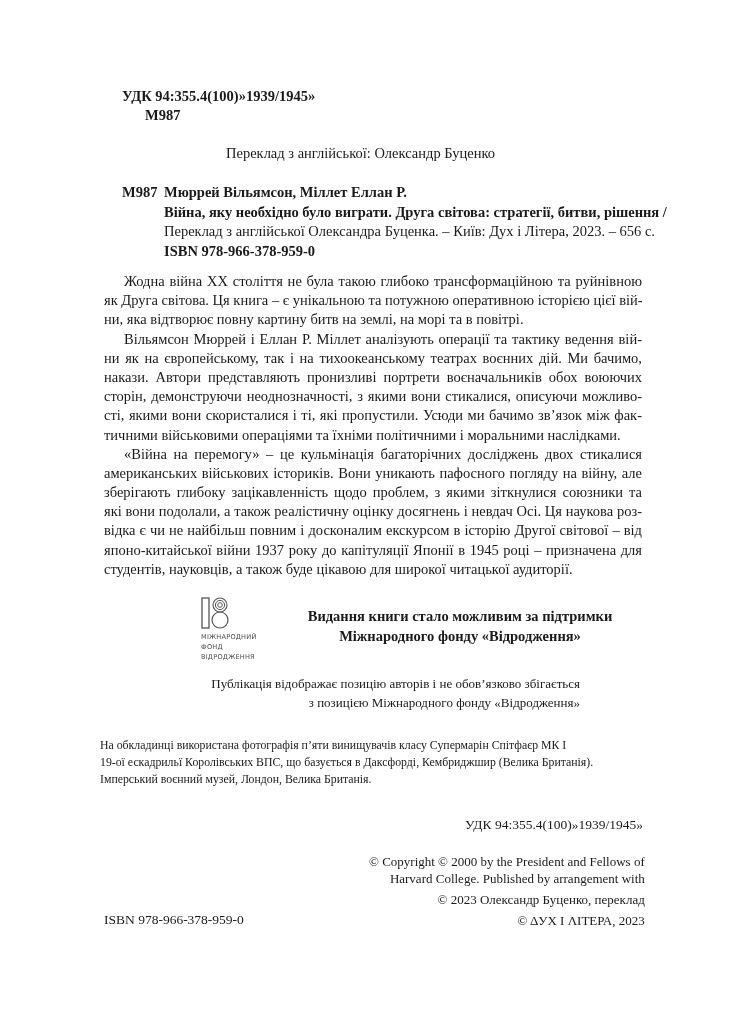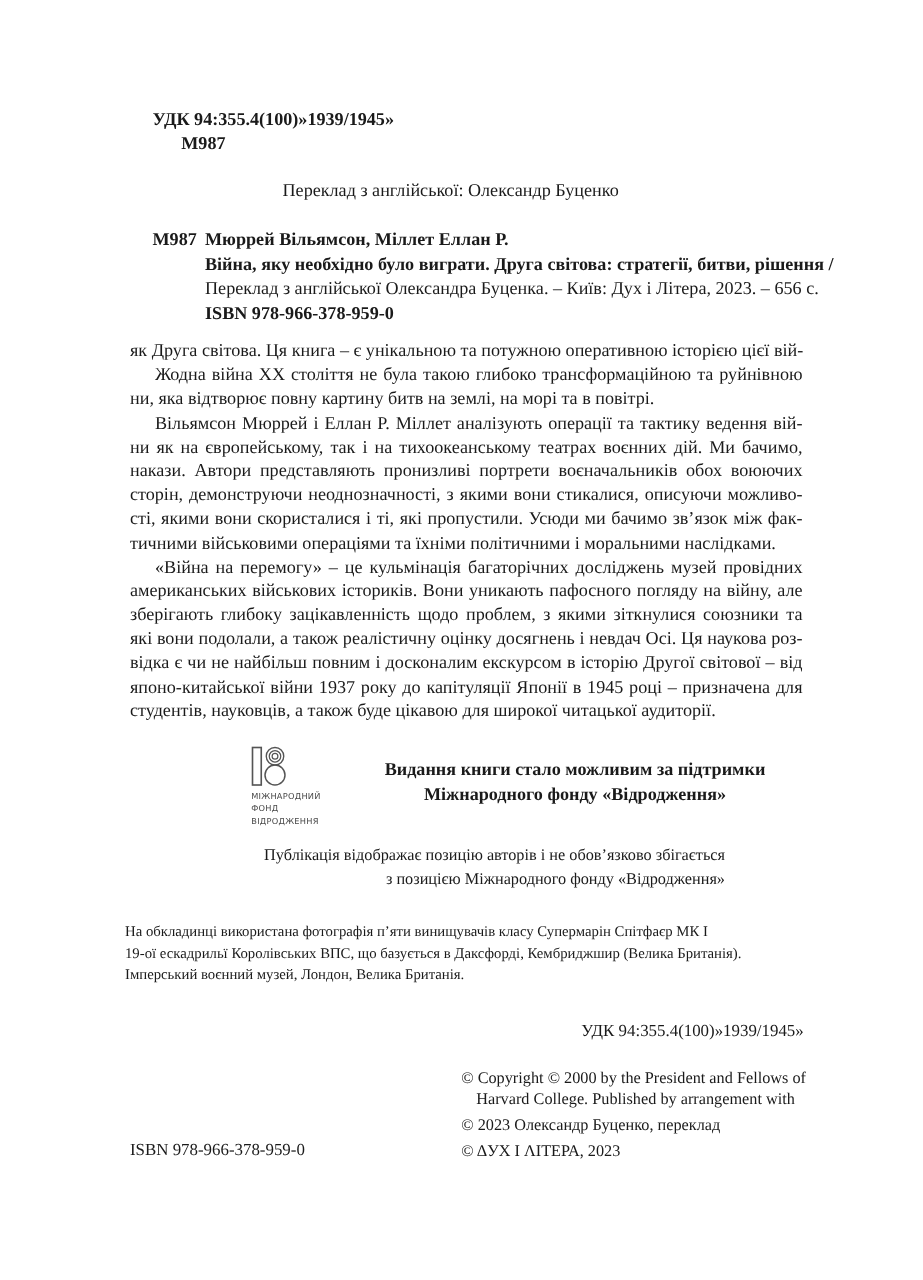--- a/index.html
+++ b/index.html
@@ -21,21 +21,21 @@
   .annotation .line.indent { padding-left: 20px; }
   .logo { left: 200px; top: 596px; width: 70px; height: 70px; }
   .logo-text { left: 201px; top: 632px; font-family: "DejaVu Sans", "Liberation Sans", sans-serif;
                font-size: 6.6px; line-height: 10px; color: #4a4a4a; letter-spacing: 0.2px; }
   .support { left: 300px; top: 606px; width: 320px; font-size: 14.5px; font-weight: bold;
              text-align: center; line-height: 20px; }
   .disclaimer { left: 160px; top: 674px; width: 420px; font-size: 13px; text-align: right; line-height: 19px; }
   .cover { left: 100px; top: 737px; width: 540px; font-size: 11.8px; line-height: 17px; }
   .udk-bottom { right: 95px; top: 817px; font-size: 13.5px; }
   .copyright { left: 369px; top: 853px; font-size: 13px; line-height: 17px; }
-  .copyright div { white-space: nowrap; }
+  .copyright div { white-space: nowrap; text-align: right; }
   .copyright .cont { padding-left: 12px; }
   .isbn-bottom { left: 104px; top: 912px; font-size: 13.5px; }
 </style>
 </head>
 <body>
 
 <div class="abs udk-top">УДК 94:355.4(100)»1939/1945»</div>
 <div class="abs m-top">М987</div>
 <div class="abs translator">Переклад з англійської: Олександр Буценко</div>
 
@@ -43,30 +43,30 @@
   <span class="code">М987</span>
   <div class="lines">
     <div class="b">Мюррей Вільямсон, Міллет Еллан Р.</div>
     <div class="b">Війна, яку необхідно було виграти. Друга світова: стратегії, битви, рішення /</div>
     <div>Переклад з англійської Олександра Буценка. – Київ: Дух і Літера, 2023. – 656 с.</div>
     <div class="b">ISBN 978-966-378-959-0</div>
   </div>
 </div>
 
 <div class="abs annotation">
+  <span class="line indent">Жодна війна XX століття не була такою глибоко трансформаційною та руйнівною</span>
   <span class="line">як Друга світова. Ця книга – є унікальною та потужною оперативною історією цієї вій-</span>
-  <span class="line indent">Жодна війна XX століття не була такою глибоко трансформаційною та руйнівною</span>
   <span class="line last">ни, яка відтворює повну картину битв на землі, на морі та в повітрі.</span>
   <span class="line indent">Вільямсон Мюррей і Еллан Р. Міллет аналізують операції та тактику ведення вій-</span>
   <span class="line">ни як на європейському, так і на тихоокеанському театрах воєнних дій. Ми бачимо,</span>
   <span class="line">накази. Автори представляють пронизливі портрети воєначальників обох воюючих</span>
   <span class="line">сторін, демонструючи неоднозначності, з якими вони стикалися, описуючи можливо-</span>
   <span class="line">сті, якими вони скористалися і ті, які пропустили. Усюди ми бачимо зв’язок між фак-</span>
   <span class="line last">тичними військовими операціями та їхніми політичними і моральними наслідками.</span>
-  <span class="line indent">«Війна на перемогу» – це кульмінація багаторічних досліджень музей провідних</span>
+  <span class="line indent">«Війна на перемогу» – це кульмінація багаторічних досліджень двох стикалися</span>
   <span class="line">американських військових істориків. Вони уникають пафосного погляду на війну, але</span>
   <span class="line">зберігають глибоку зацікавленність щодо проблем, з якими зіткнулися союзники та</span>
   <span class="line">які вони подолали, а також реалістичну оцінку досягнень і невдач Осі. Ця наукова роз-</span>
   <span class="line">відка є чи не найбільш повним і досконалим екскурсом в історію Другої світової – від</span>
   <span class="line">японо-китайської війни 1937 року до капітуляції Японії в 1945 році – призначена для</span>
   <span class="line last">студентів, науковців, а також буде цікавою для широкої читацької аудиторії.</span>
 </div>
 
 <svg class="abs logo" viewBox="0 0 70 70">
   <rect x="2" y="2" width="7" height="30" fill="none" stroke="#555" stroke-width="1.3"></rect>

